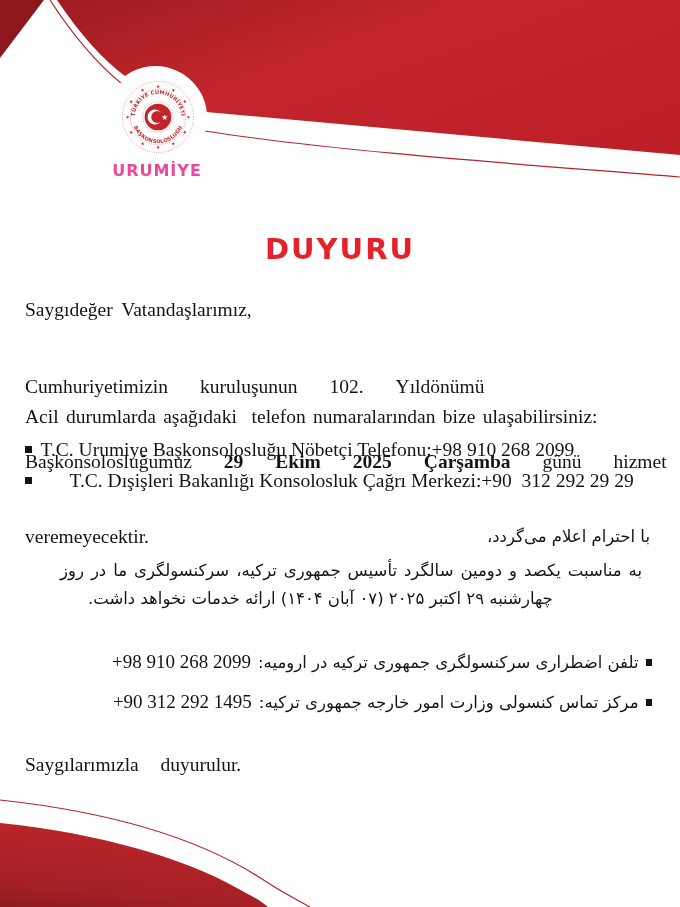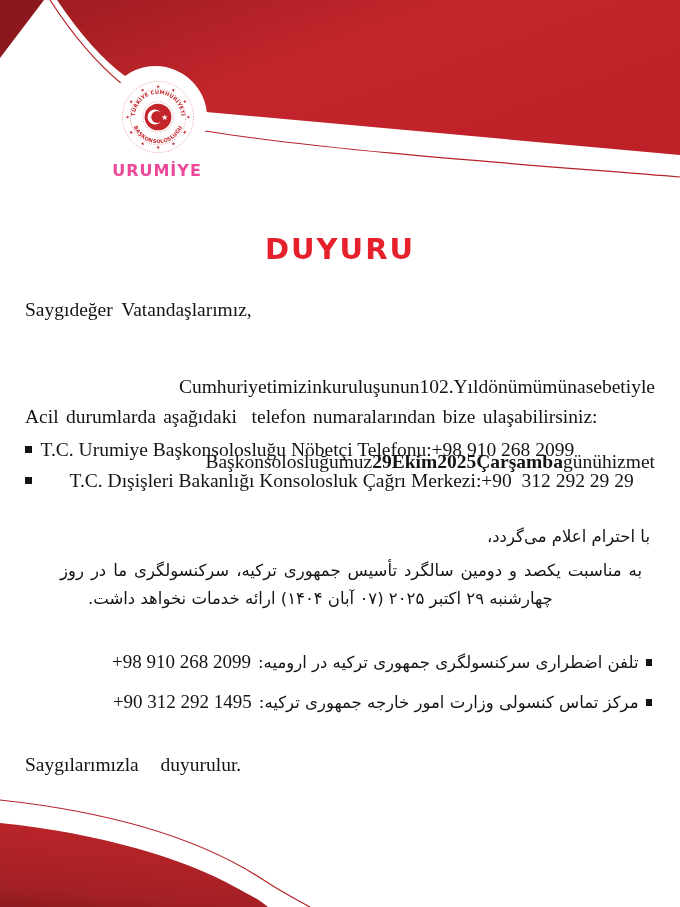--- a/index.html
+++ b/index.html
@@ -12,21 +12,21 @@
   .city{position:absolute;left:77px;top:161px;width:160px;text-align:center;
         font-family:"DejaVu Sans",sans-serif;font-weight:bold;font-size:16px;
         letter-spacing:1px;color:#ec4899;}
   .title{position:absolute;left:0;top:232px;width:100%;margin:0;text-align:center;
          font-family:"DejaVu Sans",sans-serif;font-weight:bold;font-size:29px;
          letter-spacing:2px;color:#e6212b;}
   .tk{position:absolute;left:25px;width:630px;font-size:19.5px;line-height:25px;
       white-space:pre-wrap;}
   #tk-salutation{top:297px;word-spacing:4px;}
   #tk-para{top:324px;}
-  .jrow{display:flex;justify-content:flex-end;}
+  .jrow{display:flex;justify-content:flex-start;gap:32px;}
   .contents{display:contents;}
   .bold span, .bold{font-weight:700;}
   #tk-contact{top:404px;word-spacing:2.5px;}
   .bullet-tk{display:flex;align-items:flex-start;}
   #tk-b1{top:437px;}
   #tk-b2{top:468px;gap:29px;}
   .sq{flex:0 0 auto;width:6.5px;height:6.5px;background:#141414;margin:9px 9px 0 0;}
   .fa{position:absolute;font-family:"DejaVu Sans",sans-serif;font-size:16.5px;
       line-height:26px;direction:rtl;color:#141414;}
   #fa-salutation{top:524px;right:30px;left:25px;text-align:right;}
@@ -98,26 +98,27 @@
     </g>
   </svg>
 
   <div class="city">URUMİYE</div>
 
   <h1 class="title">DUYURU</h1>
 
   <div class="tk" id="tk-salutation">Saygıdeğer Vatandaşlarımız,</div>
 
   <div class="tk" id="tk-para">
-    <div class="jrow"><span>Cumhuriyetimizin</span><span>kuruluşunun</span><span>102.</span><span>Yıldönümü</span><span>münasebetiyle</span></div>
+    <div class="jrow"><span>Cumhuriyetimizin</span><span>kuruluşunun</span><span>102.</span><span>Yıldönümü</span></div>
     <div class="jrow">
       <span>Başkonsolosluğumuz</span>
       <span class="contents bold"><span>29</span><span>Ekim</span><span>2025</span><span>Çarşamba</span></span>
       <span class="contents"><span>günü</span><span>hizmet</span></span>
     </div>
+    <div>veremeyecektir.</div>
   </div>
 
   <div class="tk" id="tk-contact">Acil durumlarda aşağıdaki  telefon numaralarından bize ulaşabilirsiniz:</div>
 
   <div class="tk bullet-tk" id="tk-b1">
     <span class="sq"></span>
     <span>T.C. Urumiye Başkonsolosluğu Nöbetçi Telefonu:+98 910 268 2099</span>
   </div>
   <div class="tk bullet-tk" id="tk-b2">
     <span class="sq"></span>

